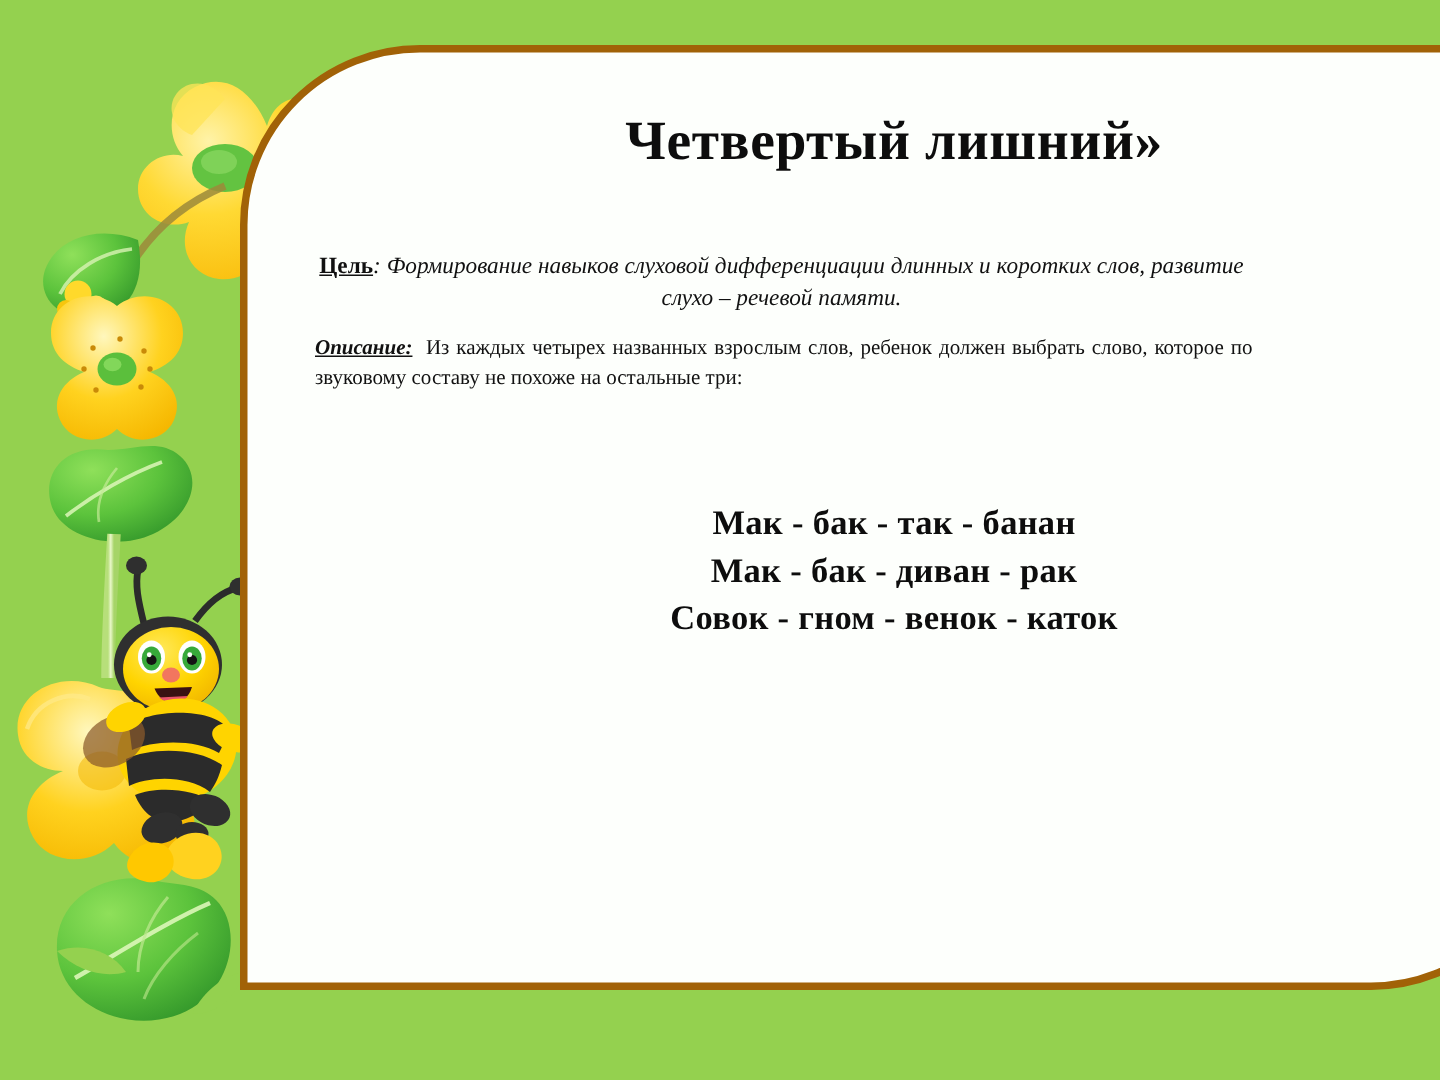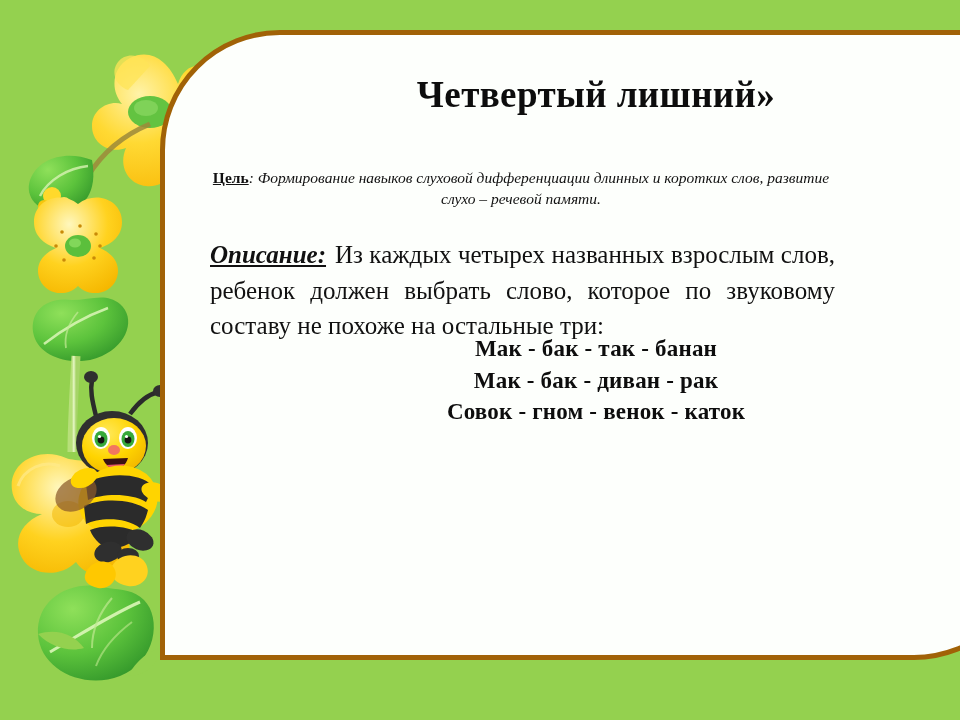--- a/index.html
+++ b/index.html
@@ -88,26 +88,25 @@
     font-style: normal;
     text-decoration: underline;
   }
 
   
   .descr {
     position: absolute;
     left: 45px;
     top: 188px;
     width: 625px;
-    font-size: 25px;
+    font-size: 14px;
     line-height: 1.42;
     color: #111;
     text-align: justify;
     text-justify: inter-word;
-    margin-top: 14px;
   }
   .descr-label {
     font-weight: bold;
     font-style: italic;
     text-decoration: underline;
     margin-right: 9px;
   }
 
   
   .wordlist {

